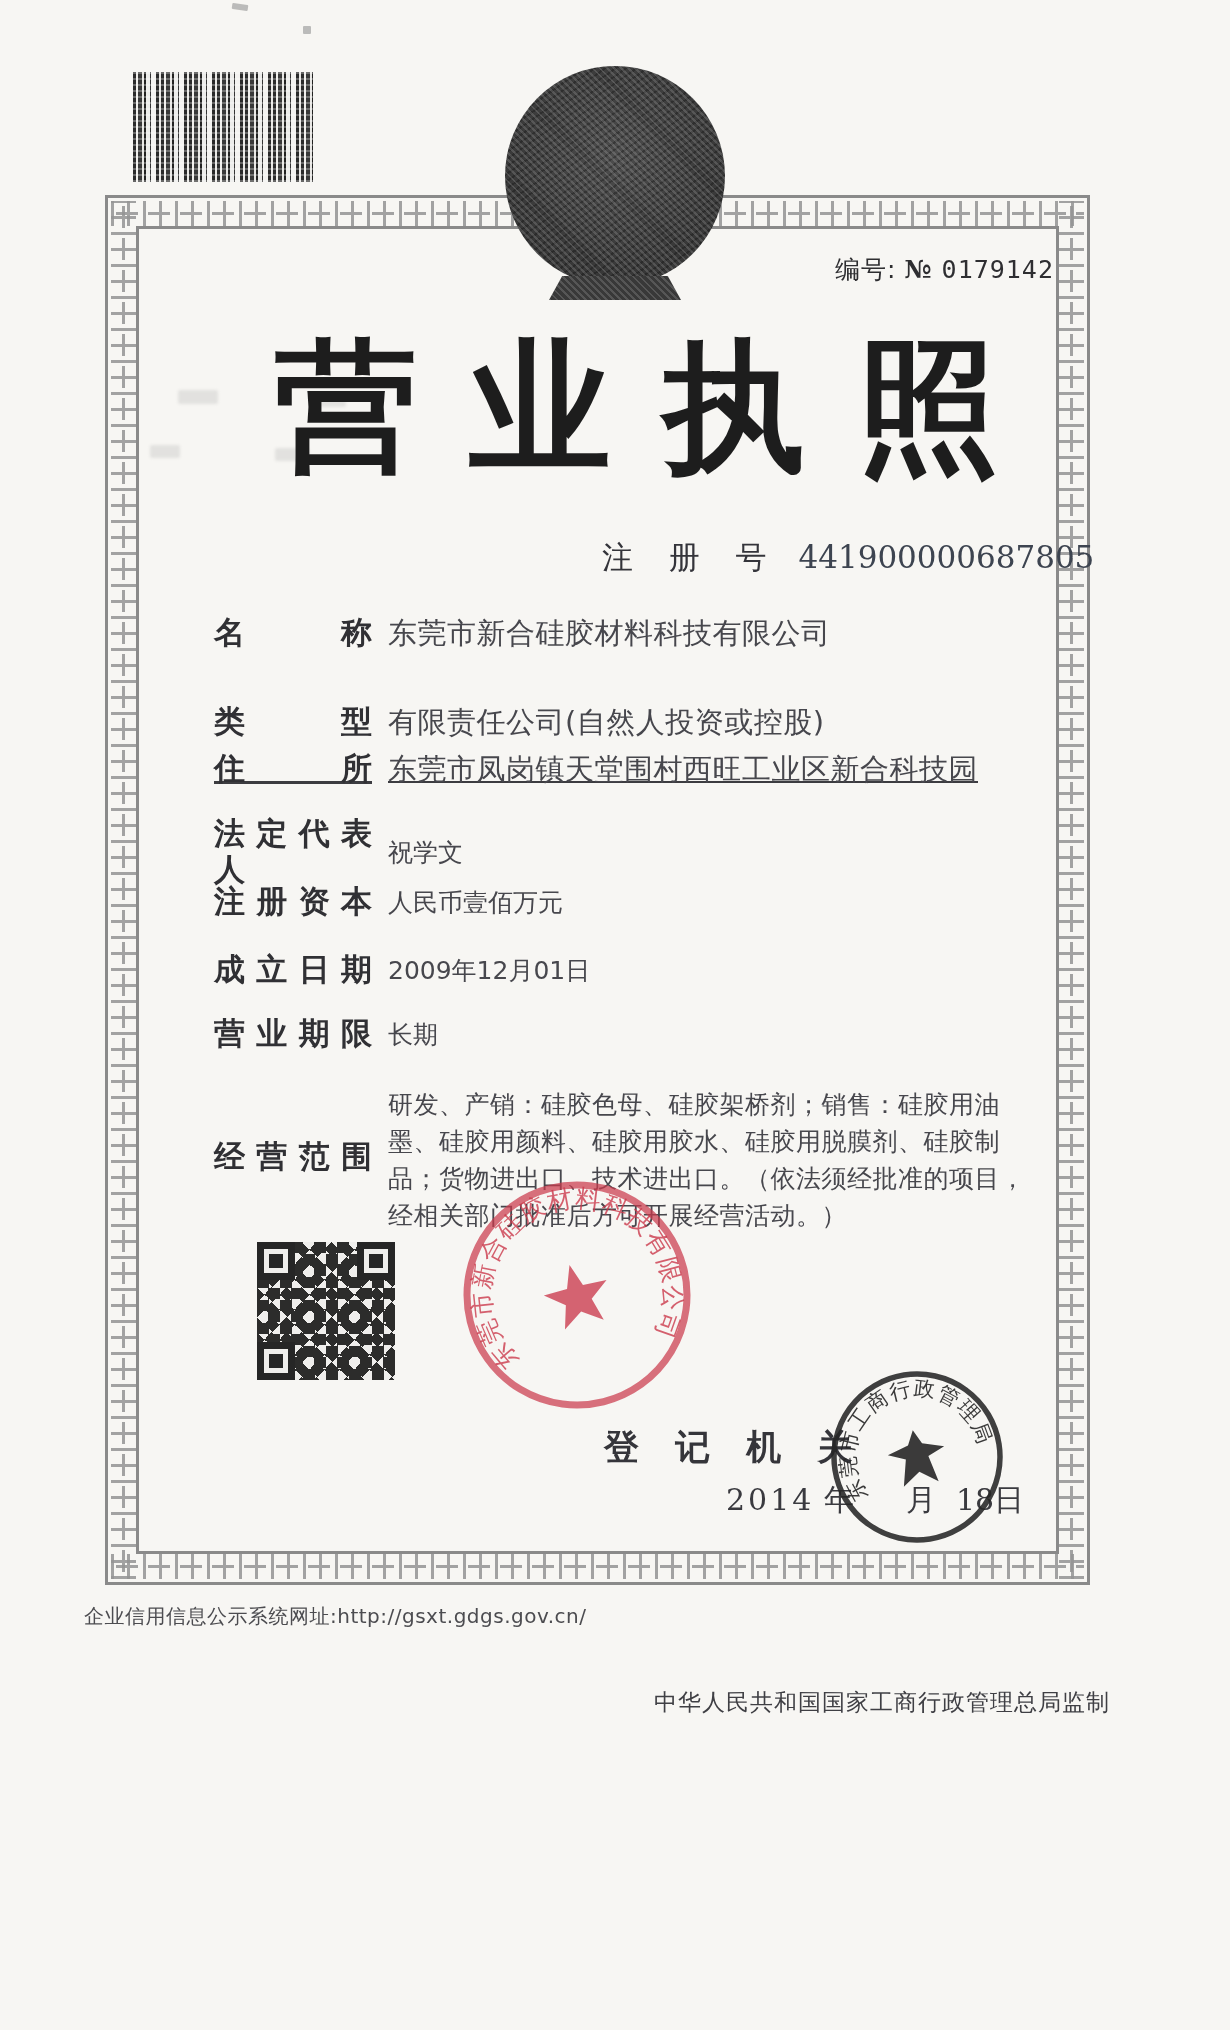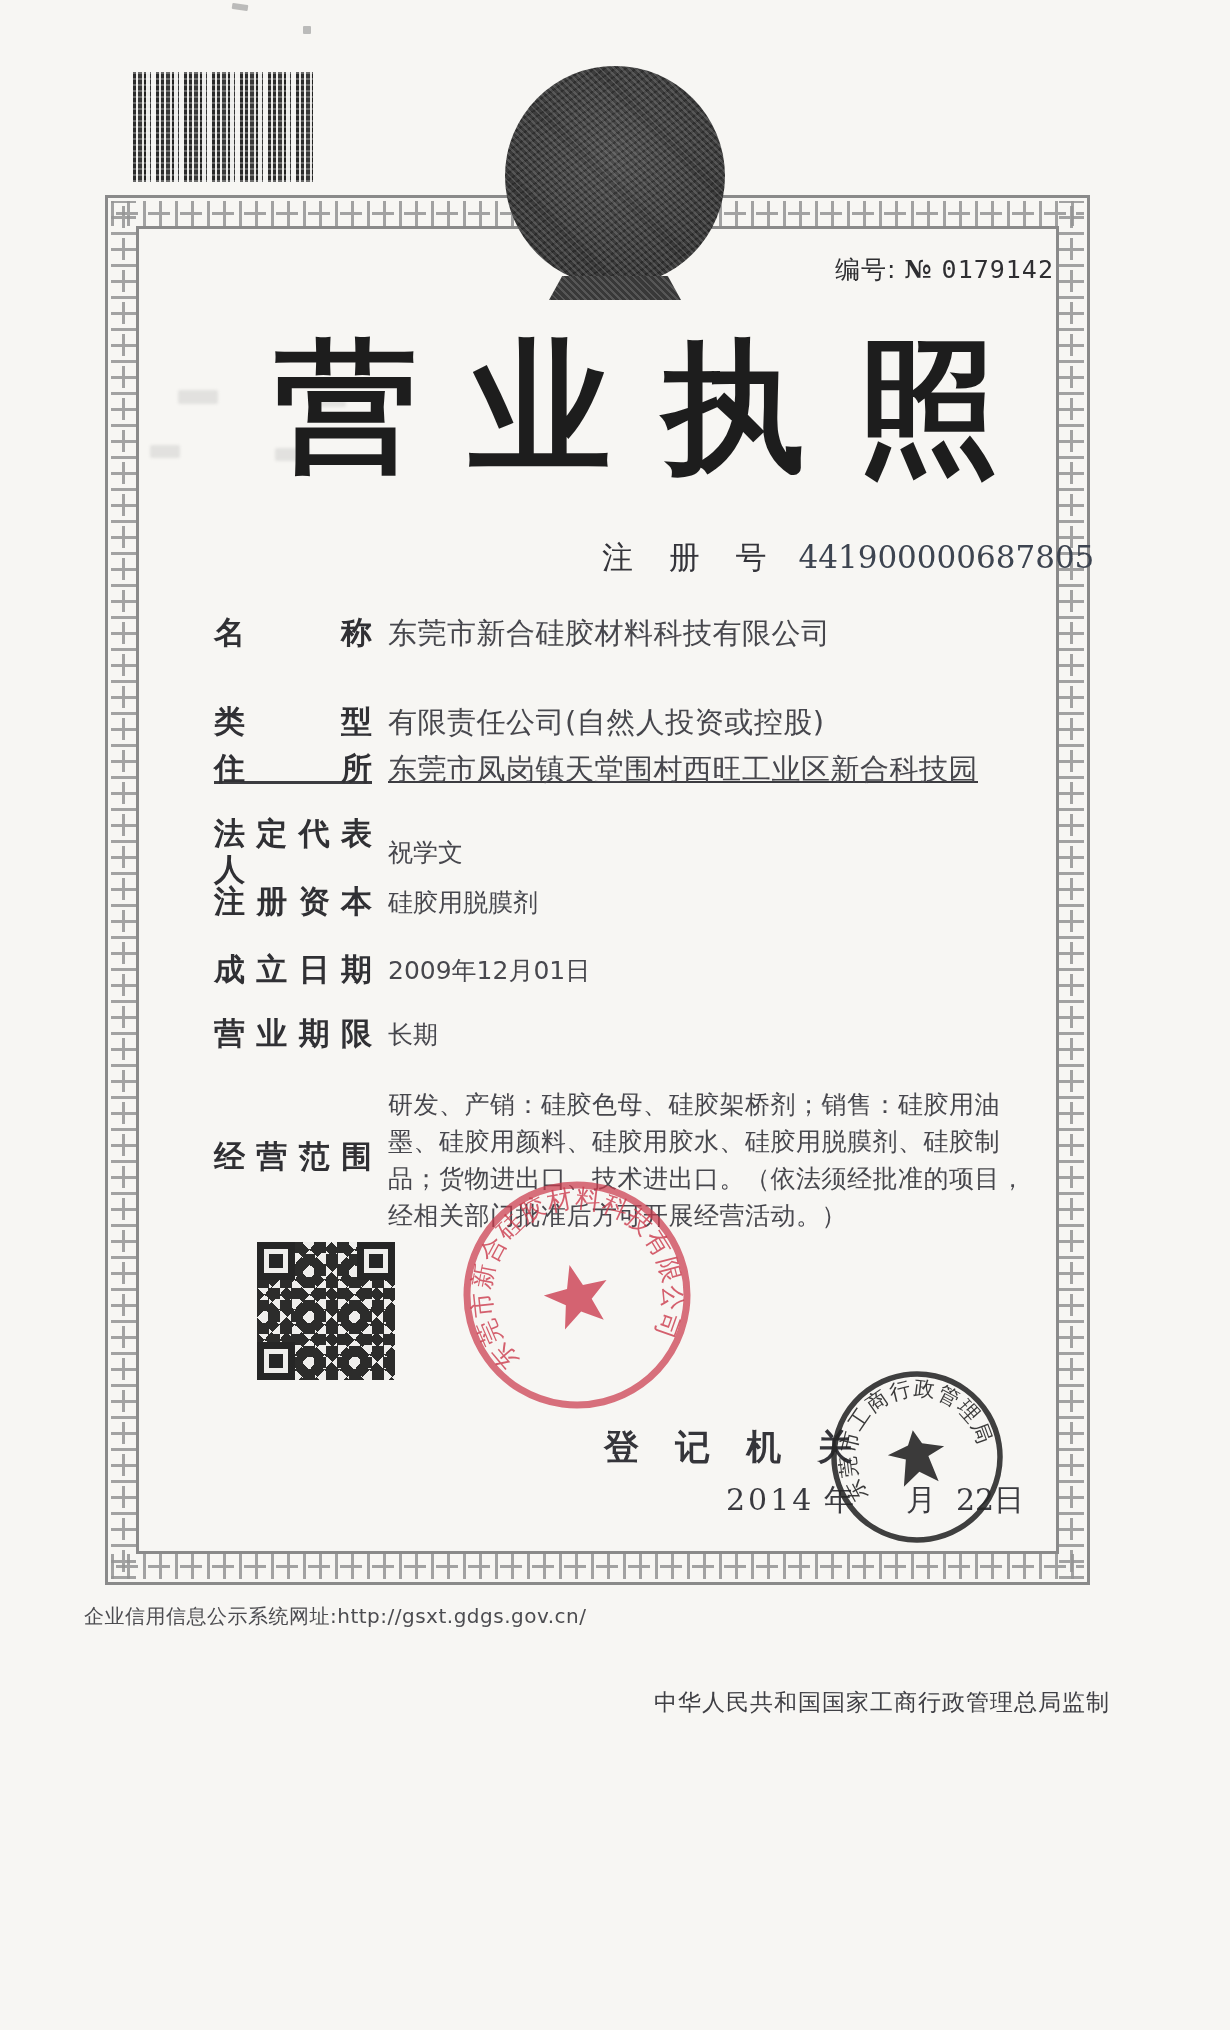--- a/index.html
+++ b/index.html
@@ -205,21 +205,21 @@
   <div class="frow" style="top:748px;text-decoration:underline;">
     <div class="flabel">住 所</div>
     <div class="fvalue">东莞市凤岗镇天堂围村西旺工业区新合科技园</div>
   </div>
   <div class="frow" style="top:816px;">
     <div class="flabel">法 定 代 表 人</div>
     <div class="fvalue small">祝学文</div>
   </div>
   <div class="frow" style="top:884px;">
     <div class="flabel">注 册 资 本</div>
-    <div class="fvalue small">硅胶用脱膜剂</div>
+    <div class="fvalue small">人民币壹佰万元</div>
   </div>
   <div class="frow" style="top:952px;">
     <div class="flabel">成 立 日 期</div>
     <div class="fvalue small">2009年12月01日</div>
   </div>
   <div class="frow" style="top:1016px;">
     <div class="flabel">营 业 期 限</div>
     <div class="fvalue small">长期</div>
   </div>
   <div class="frow" style="top:1080px;">
@@ -247,21 +247,21 @@
     <text font-size="25" fill="#cb3a4c" opacity="0.8" letter-spacing="1" font-family="DejaVu Sans, sans-serif">
       <textPath href="#redSealArc">东莞市新合硅胶材料科技有限公司</textPath>
     </text>
     <polygon opacity="0.78" fill="#cb3a4c" points="119,88 127.2,110.7 151.3,111.5 132.3,126.3 139,149.5 119,136 99,149.5 105.7,126.3 86.7,111.5 110.8,110.7"></polygon>
   </svg>
 
   <div class="registrar">登 记 机 关</div>
 
   <div class="issue-date">
     <span class="yr">2014</span>
-    <span>年</span><span class="gap-m"></span><span>月</span><span class="gap-s"></span><span class="dy">22</span><span>日</span>
+    <span>年</span><span class="gap-m"></span><span>月</span><span class="gap-s"></span><span class="dy">18</span><span>日</span>
   </div>
 
   <svg class="seal-black" viewBox="0 0 186 186">
     <circle cx="93" cy="93" r="83" fill="none" stroke="#262626" stroke-width="5.5" opacity="0.88"></circle>
     <defs>
       <path id="blackSealArc" d="M 39,124 A 62,62 0 1 1 147,124" fill="none"></path>
     </defs>
     <text font-size="21" fill="#262626" opacity="0.9" letter-spacing="1.5" font-family="DejaVu Sans, sans-serif">
       <textPath href="#blackSealArc">东莞市工商行政管理局</textPath>
     </text>

